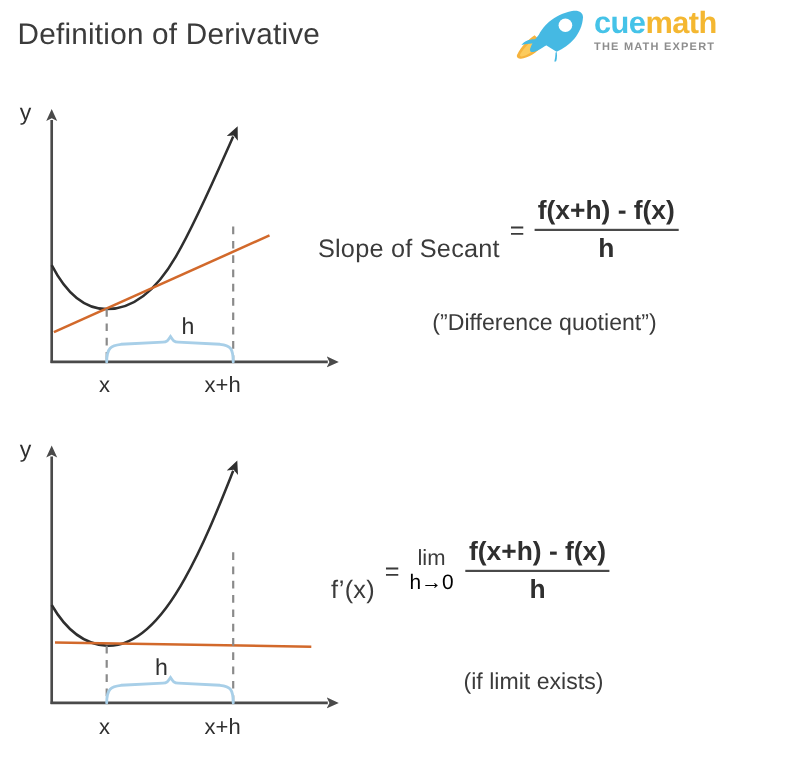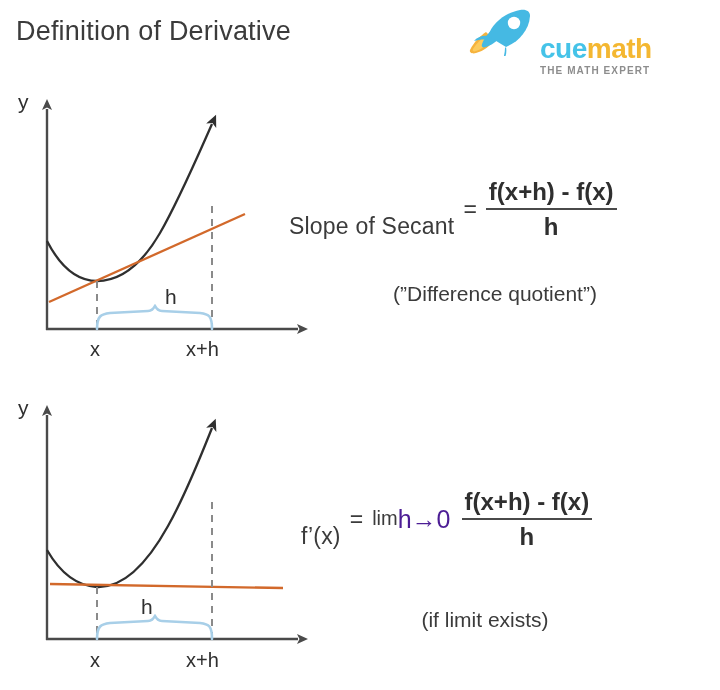--- a/index.html
+++ b/index.html
@@ -53,21 +53,20 @@
     left: 76px;
     top: 2px;
     width: 136px;
   }
   .logo-wordmark {
     font-size: 28px;
     font-weight: 700;
     letter-spacing: -0.5px;
     line-height: 30px;
     white-space: nowrap;
-    margin-top: 28px;
   }
   .logo-cue { color: #45c3e8; }
   .logo-math { color: #f4b731; }
   .logo-tag {
     font-size: 10px;
     letter-spacing: 1.1px;
     color: #8d8d8d;
     line-height: 13px;
     white-space: nowrap;
     font-weight: 700;
@@ -98,31 +97,32 @@
     letter-spacing: 0.2px;
     margin-top: 35px;
   }
   .formula-eq {
     font-size: 23px;
     color: #3b3b3b;
     margin: 0 9px;
   }
   .limit-block {
     display: inline-flex;
+    flex-direction: column;
     align-items: center;
     margin-right: 11px;
     line-height: 1.08;
   }
   .limit-top {
     font-size: 20px;
     color: #3b3b3b;
   }
   .limit-bottom {
-    font-size: 25px;
-    color: #4c1d95;
+    font-size: 19px;
+    color: #000000;
   }
   .fraction {
     display: inline-flex;
     flex-direction: column;
     align-items: center;
     font-weight: bold;
   }
   .frac-num {
     font-size: 24px;
     color: #2f2f2f;

